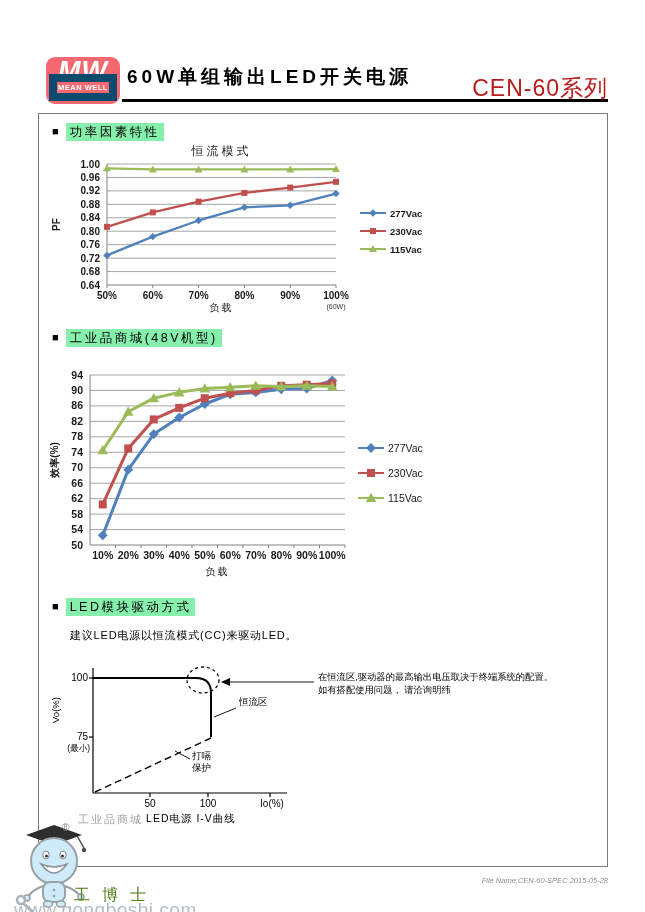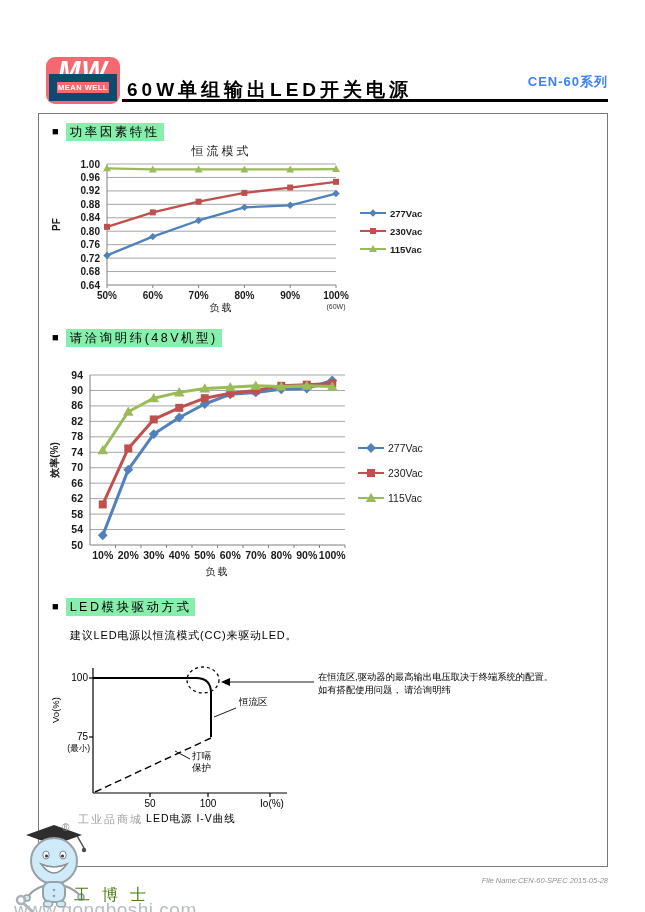--- a/index.html
+++ b/index.html
@@ -8,22 +8,22 @@
   .page { position:relative; width:645px; height:912px; background:#ffffff; overflow:hidden; }
   .abs { position:absolute; }
 
   
   .logo { left:46px; top:57px; width:74px; height:47px; background:#f4696f; border-radius:9px; }
   .logo-mw { color:#fff; font-weight:bold; font-style:italic; font-size:27px; line-height:27px;
              text-align:center; margin-top:1px; letter-spacing:1px; }
   .logo-brand { position:absolute; left:3px; right:3px; bottom:3px; border:8px solid #0c4a6e;
                 color:#fff; font-size:7.5px; font-weight:bold; text-align:center; padding:1px 0;
                 letter-spacing:.5px; }
-  .doc-title { left:127px; top:77px; font-size:19px; font-weight:bold; letter-spacing:4px; color:#000; white-space:nowrap; }
-  .doc-series { right:37px; top:73px; font-size:13px; font-weight:bold; color:#3b82f6; letter-spacing:1px; }
+  .doc-title { left:127px; top:64px; font-size:19px; font-weight:bold; letter-spacing:4px; color:#000; white-space:nowrap; }
+  .doc-series { right:37px; top:73px; font-size:23px; font-weight:normal; color:#b91c1c; letter-spacing:1px; }
   .title-rule { left:122px; top:99px; width:486px; height:3px; background:#000; }
 
   .content-box { left:38px; top:113px; width:570px; height:754px; border:1px solid #7a7a7a; }
 
   .sec-head { font-size:12.5px; color:#000; white-space:nowrap; }
   .sec-head .bullet { margin-right:7px; font-size:11px; }
   .sec-head .hl { background:#86efac; padding:1.5px 4px 2.5px 4px; letter-spacing:2.5px; }
   .note { font-size:12.5px; letter-spacing:1.2px; color:#000; white-space:nowrap; }
   .note-sm { font-size:11px; letter-spacing:.8px; color:#000; white-space:nowrap; }
 
@@ -131,21 +131,21 @@
       <text x="346" y="74.5" font-size="9.5" font-weight="bold" fill="#1a1a1a">277Vac</text>
       <line x1="316" x2="342" y1="89" y2="89" stroke="#C0504D" stroke-width="2"></line>
       <rect x="326" y="86" width="6" height="6" fill="#C0504D"></rect>
       <text x="346" y="92.5" font-size="9.5" font-weight="bold" fill="#1a1a1a">230Vac</text>
       <line x1="316" x2="342" y1="107" y2="107" stroke="#9BBB59" stroke-width="2"></line>
       <polygon points="329,103.04 332.96,110 325.04,110" fill="#9BBB59"></polygon>
       <text x="346" y="110.5" font-size="9.5" font-weight="bold" fill="#1a1a1a">115Vac</text>
     </svg>
 
   <div class="abs sec-head" style="left:52px; top:329px;">
-    <span class="bullet">■</span><span class="hl">请洽询明纬(48V机型)</span>
+    <span class="bullet">■</span><span class="hl">工业品商城(48V机型)</span>
   </div>
   <svg class="chart" width="520" height="230" style="left:44px; top:358px;">
       <line x1="46" x2="301" y1="187" y2="187" stroke="#808080" stroke-width="1"></line>
       <text x="39" y="190.5" text-anchor="end" font-size="10.5" font-weight="bold" fill="#1a1a1a">50</text>
       <line x1="46" x2="301" y1="171.54545454545453" y2="171.54545454545453" stroke="#a6a6a6" stroke-width="1"></line>
       <text x="39" y="175.04545454545453" text-anchor="end" font-size="10.5" font-weight="bold" fill="#1a1a1a">54</text>
       <line x1="46" x2="301" y1="156.0909090909091" y2="156.0909090909091" stroke="#a6a6a6" stroke-width="1"></line>
       <text x="39" y="159.5909090909091" text-anchor="end" font-size="10.5" font-weight="bold" fill="#1a1a1a">58</text>
       <line x1="46" x2="301" y1="140.63636363636363" y2="140.63636363636363" stroke="#a6a6a6" stroke-width="1"></line>
       <text x="39" y="144.13636363636363" text-anchor="end" font-size="10.5" font-weight="bold" fill="#1a1a1a">62</text>

